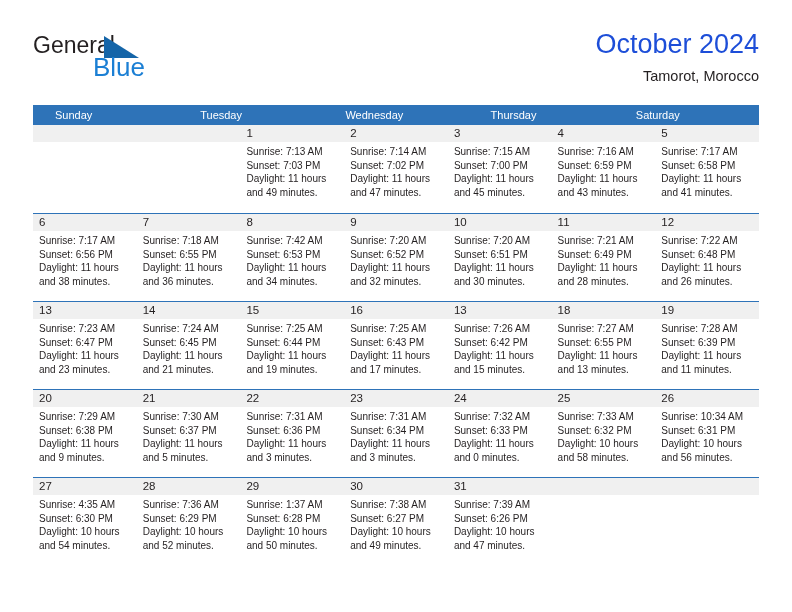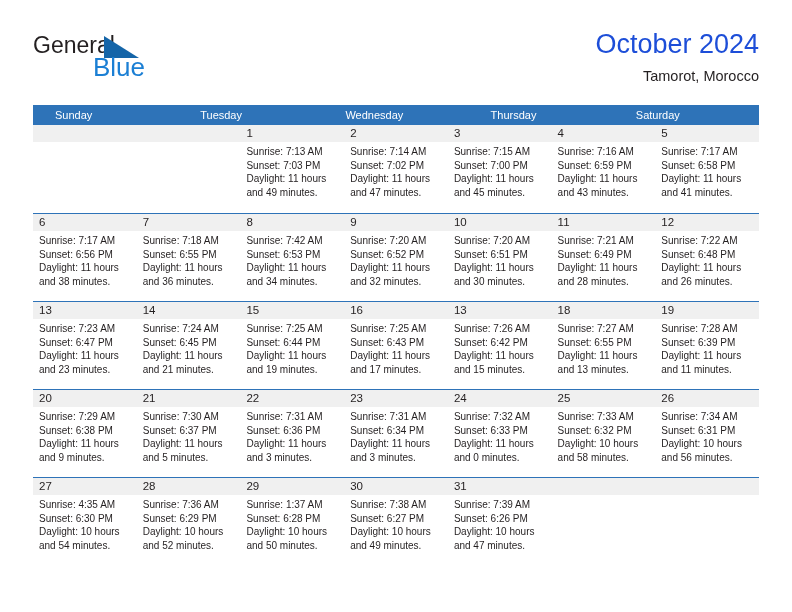--- a/index.html
+++ b/index.html
@@ -414,21 +414,21 @@
             <div class="day-info">
               <div>Sunrise: 7:33 AM</div>
               <div>Sunset: 6:32 PM</div>
               <div>Daylight: 10 hours</div>
               <div>and 58 minutes.</div>
             </div>
           </div>
           <div class="day-cell">
             <div class="day-number-band">26</div>
             <div class="day-info">
-              <div>Sunrise: 7:34 AM</div>
+              <div>Sunrise: 10:34 AM</div>
               <div>Sunset: 6:31 PM</div>
               <div>Daylight: 10 hours</div>
               <div>and 56 minutes.</div>
             </div>
           </div>
         </div>
         <div class="week-row">
           <div class="day-cell">
             <div class="day-number-band">27</div>
             <div class="day-info">

